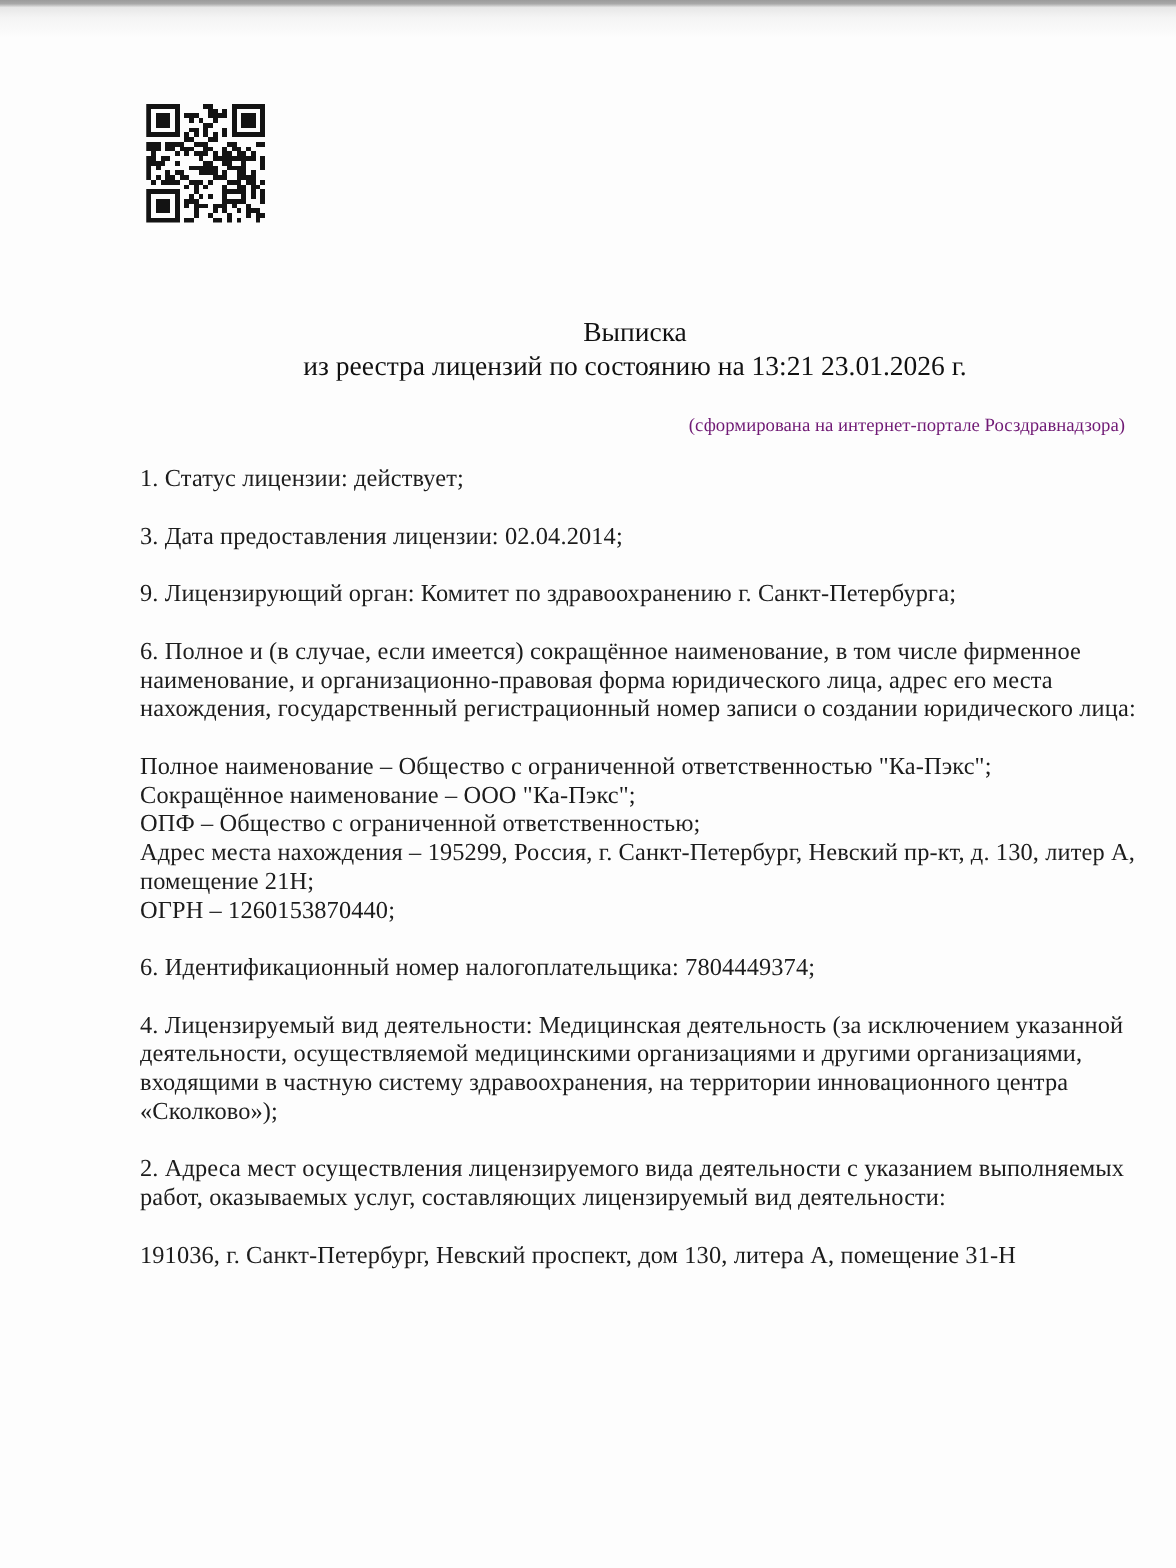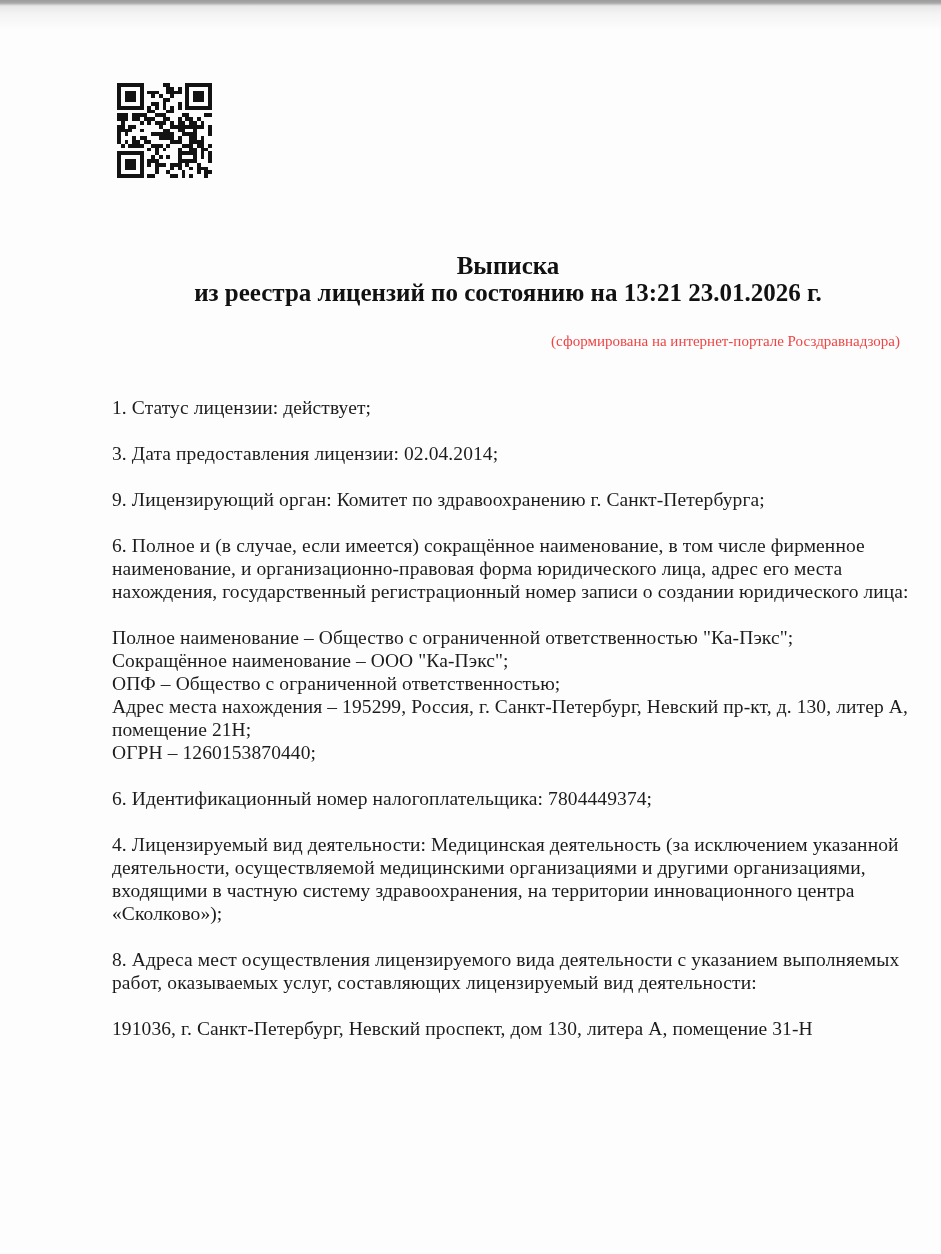--- a/index.html
+++ b/index.html
@@ -32,38 +32,38 @@
     width: 95px;
     height: 95px;
   }
   .qr svg { display: block; width: 95px; height: 95px; shape-rendering: crispEdges; }
   .heading {
     position: absolute;
     top: 252px;
     left: 112px;
     width: 792px;
     text-align: center;
-    font-weight: bold;
-    font-size: 25px;
+    font-weight: normal;
+    font-size: 22px;
     line-height: 27px;
     color: #111111;
   }
   .subtitle {
     position: absolute;
     top: 332px;
     left: 112px;
     width: 788px;
     text-align: right;
     font-size: 15px;
     line-height: 18px;
-    color: #ef4444;
+    color: #701a75;
   }
   .content {
     position: absolute;
-    top: 396px;
+    top: 372px;
     left: 112px;
     width: 830px;
   }
   .para {
     margin: 0 0 23px 0;
     font-size: 19.5px;
     line-height: 23px;
     white-space: pre;
     letter-spacing: 0.1px;
   }
@@ -406,17 +406,17 @@
 Сокращённое наименование – ООО "Ка-Пэкс";
 ОПФ – Общество с ограниченной ответственностью;
 Адрес места нахождения – 195299, Россия, г. Санкт-Петербург, Невский пр-кт, д. 130, литер А,
 помещение 21Н;
 ОГРН – 1260153870440;</p>
     <p class="para">6. Идентификационный номер налогоплательщика: 7804449374;</p>
     <p class="para">4. Лицензируемый вид деятельности: Медицинская деятельность (за исключением указанной
 деятельности, осуществляемой медицинскими организациями и другими организациями,
 входящими в частную систему здравоохранения, на территории инновационного центра
 «Сколково»);</p>
-    <p class="para">8. Адреса мест осуществления лицензируемого вида деятельности с указанием выполняемых
+    <p class="para">2. Адреса мест осуществления лицензируемого вида деятельности с указанием выполняемых
 работ, оказываемых услуг, составляющих лицензируемый вид деятельности:</p>
     <p class="para">191036, г. Санкт-Петербург, Невский проспект, дом 130, литера А, помещение 31-Н</p>
   </div>
 </div>
 
 </body></html>

